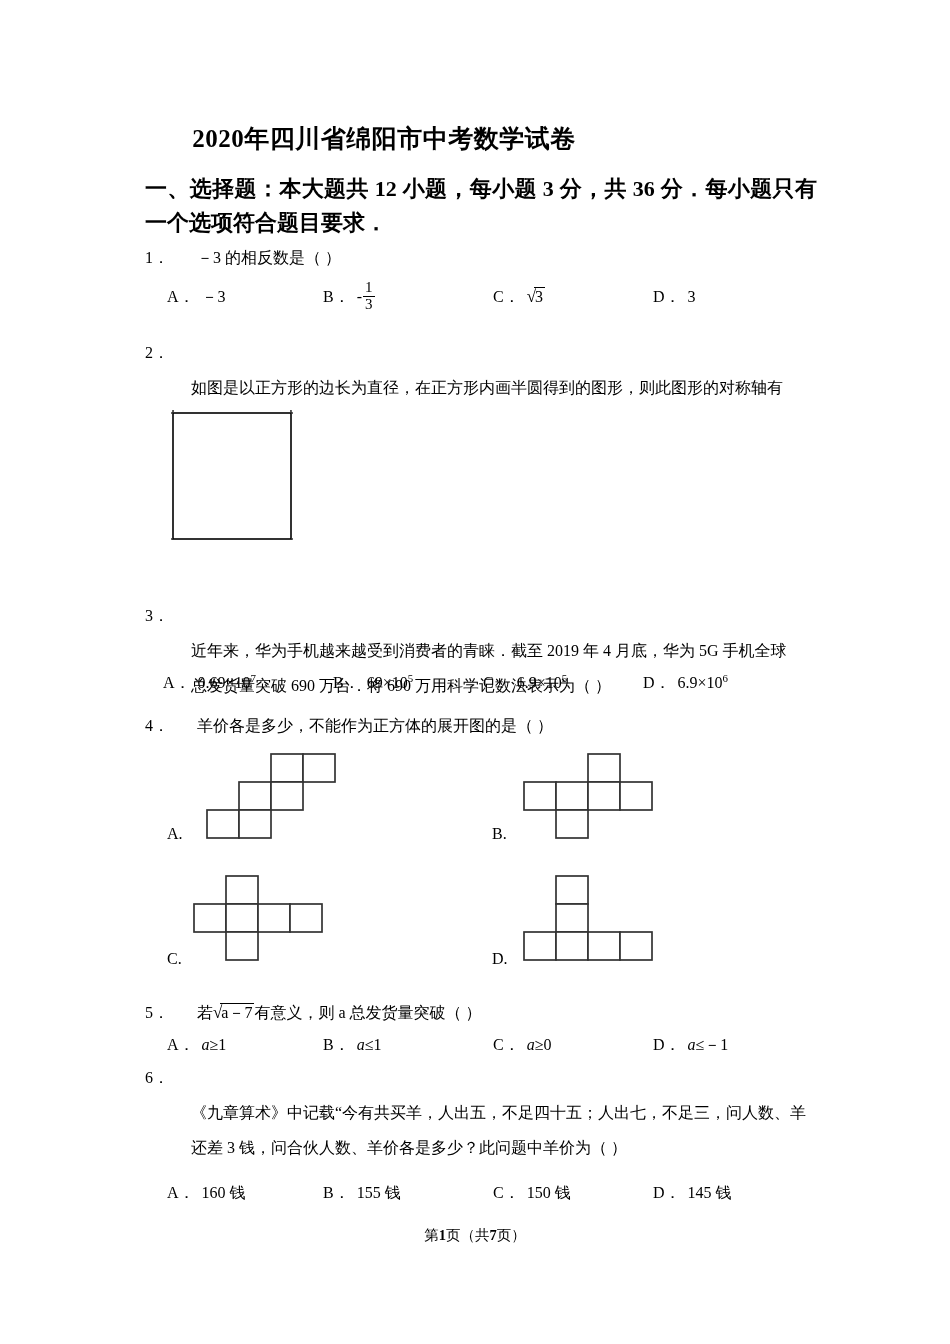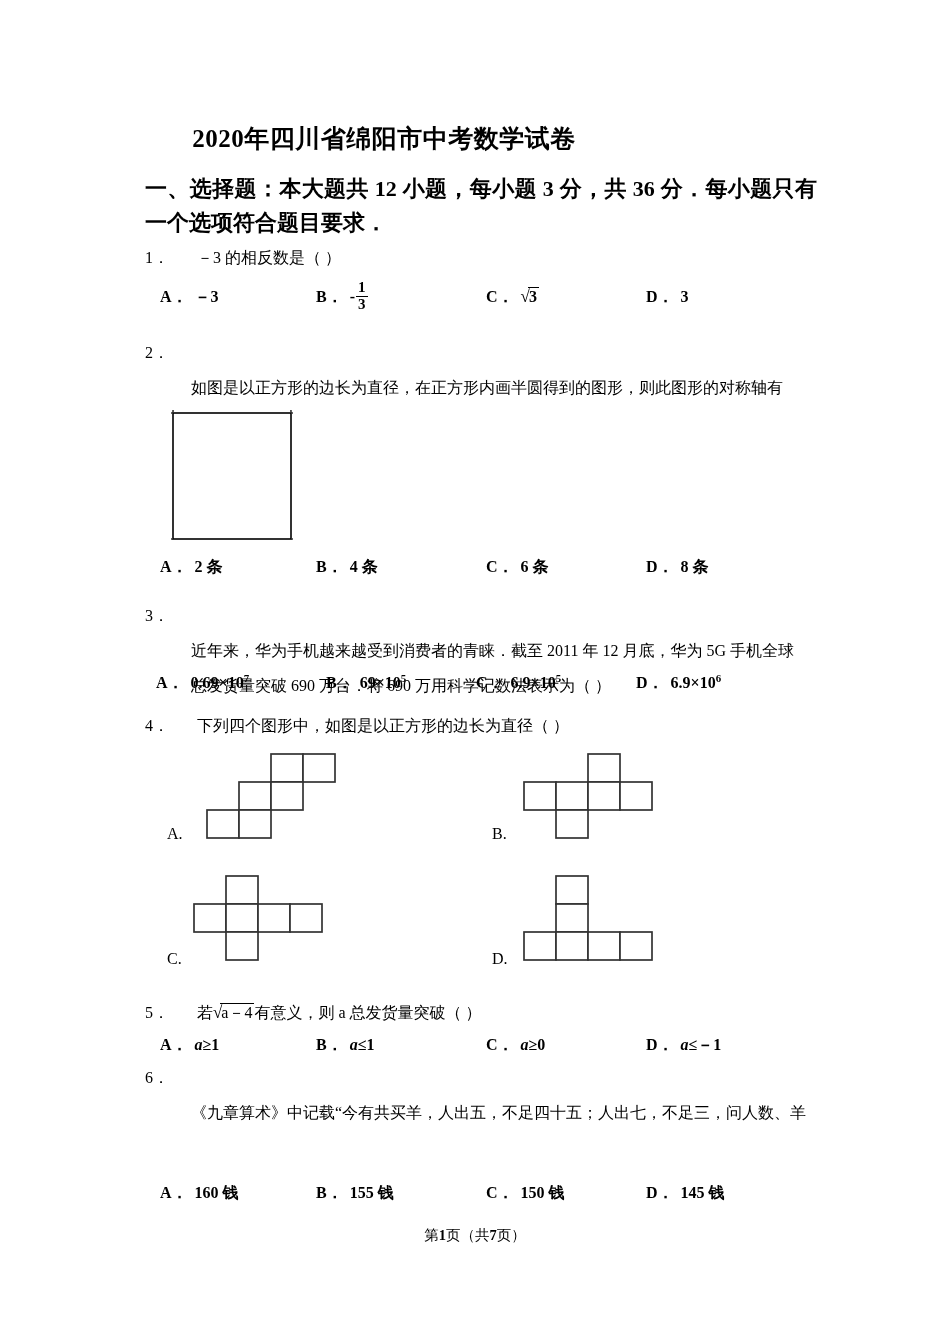--- a/index.html
+++ b/index.html
@@ -63,25 +63,24 @@
     text-align: justify;
   }
   .q-line {
     display: block;
     margin-left: 46px;
   }
 
   
   .opts {
     position: absolute;
-    left: 138px;
+    left: 145px;
     width: 690px;
     font-size: 16px;
     height: 34px;
-    font-weight: bold;
   }
   .opt {
     position: absolute;
     top: 0;
     white-space: nowrap;
     line-height: 34px;
   }
   .opt-a { left: 22px; }
   .opt-b { left: 178px; }
   .opt-c { left: 348px; }
@@ -179,60 +178,46 @@
     <svg width="122" height="130" viewBox="0 0 122 130">
       <rect x="2" y="3" width="118" height="126" fill="#ffffff" stroke="#000000" stroke-width="1.6"></rect>
 
       <path d="M2,3 A59,63 0 0 1 120,3" fill="none" stroke="#333333" stroke-width="1.6"></path>
       <path d="M120,3 A59,63 0 0 1 120,129" fill="none" stroke="#333333" stroke-width="1.6"></path>
       <path d="M120,129 A59,63 0 0 1 2,129" fill="none" stroke="#333333" stroke-width="1.6"></path>
       <path d="M2,129 A59,63 0 0 1 2,3" fill="none" stroke="#333333" stroke-width="1.6"></path>
     </svg>
   </div>
 
-  <div class="opts" style="top:550px;">
-    <span class="opt opt-a">
-      <span class="opt-lbl">A．</span><span>2 条</span>
-    </span>
-    <span class="opt opt-b">
-      <span class="opt-lbl">B．</span><span>4 条</span>
-    </span>
-    <span class="opt opt-c">
-      <span class="opt-lbl">C．</span><span>6 条</span>
-    </span>
-    <span class="opt opt-d">
-      <span class="opt-lbl">D．</span><span>8 条</span>
-    </span>
-  </div>
 
   <div class="q" style="top:598px;">
     <span class="q-num">3．</span>
     <span class="q-body">
-      <span class="q-line">近年来，华为手机越来越受到消费者的青睐．截至 2011 年 12 月底，华为 5G 手机全球</span>
+      <span class="q-line">近年来，华为手机越来越受到消费者的青睐．截至 2019 年 4 月底，华为 5G 手机全球</span>
       <span class="q-line">总发货量突破 690 万台．将 690 万用科学记数法表示为（     ）</span>
     </span>
   </div>
   <div class="opts" style="top:666px;">
     <span class="opt opt-a" style="left:18px;">
       <span class="opt-lbl">A．</span><span>0.69</span><span>×</span><span>10</span><sup>7</sup>
     </span>
     <span class="opt opt-b" style="left:168px;margin-left:20px;">
       <span class="opt-lbl">B．</span><span>69</span><span>×</span><span>10</span><sup>5</sup>
     </span>
     <span class="opt opt-c" style="left:338px;">
       <span class="opt-lbl">C．</span><span>6.9</span><span>×</span><span>10</span><sup>5</sup>
     </span>
     <span class="opt opt-d" style="left:498px;">
       <span class="opt-lbl">D．</span><span>6.9</span><span>×</span><span>10</span><sup>6</sup>
     </span>
   </div>
 
   <div class="q" style="top:708px;">
     <span class="q-num">4．</span>
-    <span class="q-body">下列四个图形中，如图是以正方形的边长为直径（     ）</span>
+    <span class="q-body">羊价各是多少，不能作为正方体的展开图的是（     ）</span>
   </div>
 
   <div class="net-wrap" style="left:195px; top:752px;">
     <svg width="145" height="90" viewBox="0 0 145 90">
       <g fill="#ffffff" stroke="#333333" stroke-width="1.7">
         <rect x="76" y="2" width="32" height="28"></rect>
         <rect x="108" y="2" width="32" height="28"></rect>
         <rect x="44" y="30" width="32" height="28"></rect>
         <rect x="76" y="30" width="32" height="28"></rect>
         <rect x="12" y="58" width="32" height="28"></rect>
@@ -279,41 +264,42 @@
         <rect x="36" y="60" width="32" height="28"></rect>
         <rect x="68" y="60" width="32" height="28"></rect>
         <rect x="100" y="60" width="32" height="28"></rect>
       </g>
     </svg>
   </div>
   <div class="net-label" style="left:492px; top:951px;">D.</div>
 
   <div class="q" style="top:995px;">
     <span class="q-num">5．</span>
-    <span class="q-body"><span>若</span><span class="rad"><span class="sign">√</span><span class="under">a－4</span></span><span>有意义，则 a 总发货量突破（     ）</span></span>
+    <span class="q-body"><span>若</span><span class="rad"><span class="sign">√</span><span class="under">a－7</span></span><span>有意义，则 a 总发货量突破（     ）</span></span>
   </div>
   <div class="opts" style="top:1028px;text-align:right;">
     <span class="opt opt-a">
       <span class="opt-lbl">A．</span><span class="ital">a</span><span>≥1</span>
     </span>
     <span class="opt opt-b">
       <span class="opt-lbl">B．</span><span class="ital">a</span><span>≤1</span>
     </span>
     <span class="opt opt-c">
       <span class="opt-lbl">C．</span><span class="ital">a</span><span>≥0</span>
     </span>
     <span class="opt opt-d">
       <span class="opt-lbl">D．</span><span class="ital">a</span><span>≤－1</span>
     </span>
   </div>
 
   <div class="q" style="top:1060px;">
     <span class="q-num">6．</span>
     <span class="q-body">
       <span class="q-line">《九章算术》中记载“今有共买羊，人出五，不足四十五；人出七，不足三，问人数、羊</span>
+      <span class="q-line">还差 3 钱，问合伙人数、羊价各是多少？此问题中羊价为（     ）</span>
     </span>
   </div>
   <div class="opts" style="top:1176px;">
     <span class="opt opt-a">
       <span class="opt-lbl">A．</span><span>160 钱</span>
     </span>
     <span class="opt opt-b">
       <span class="opt-lbl">B．</span><span>155 钱</span>
     </span>
     <span class="opt opt-c">

